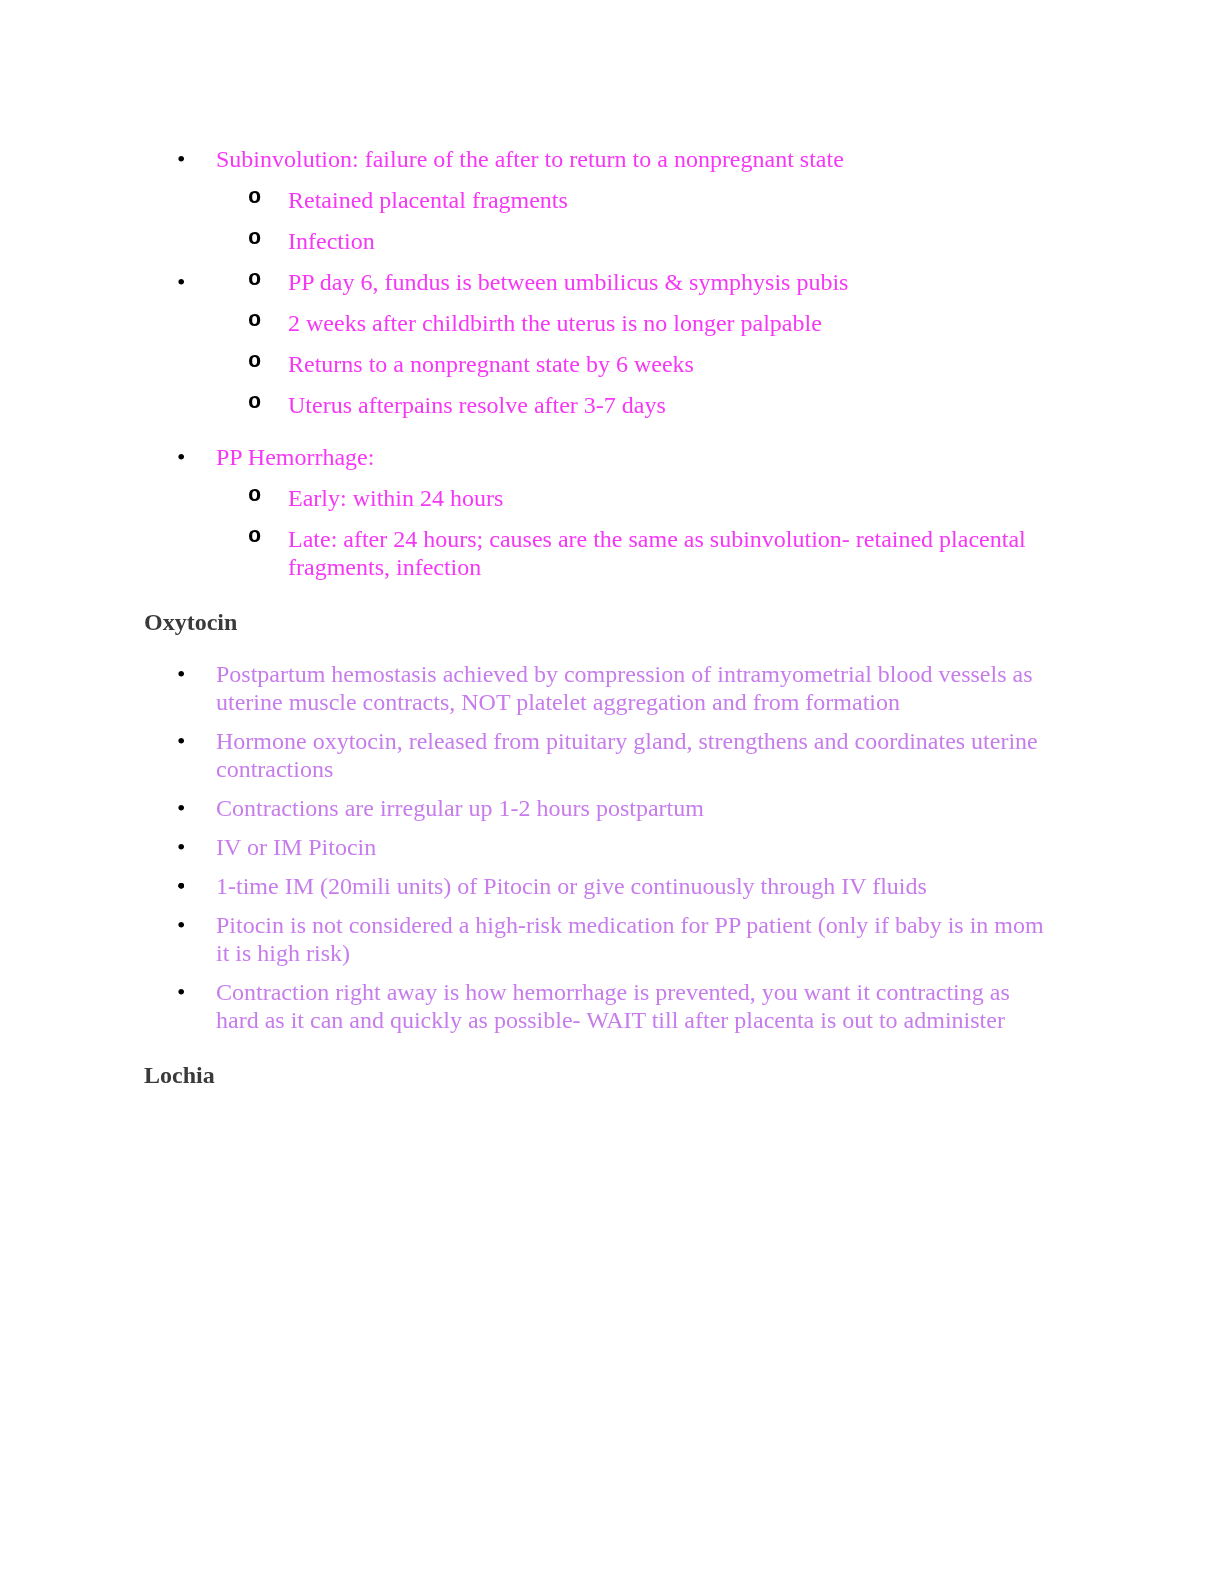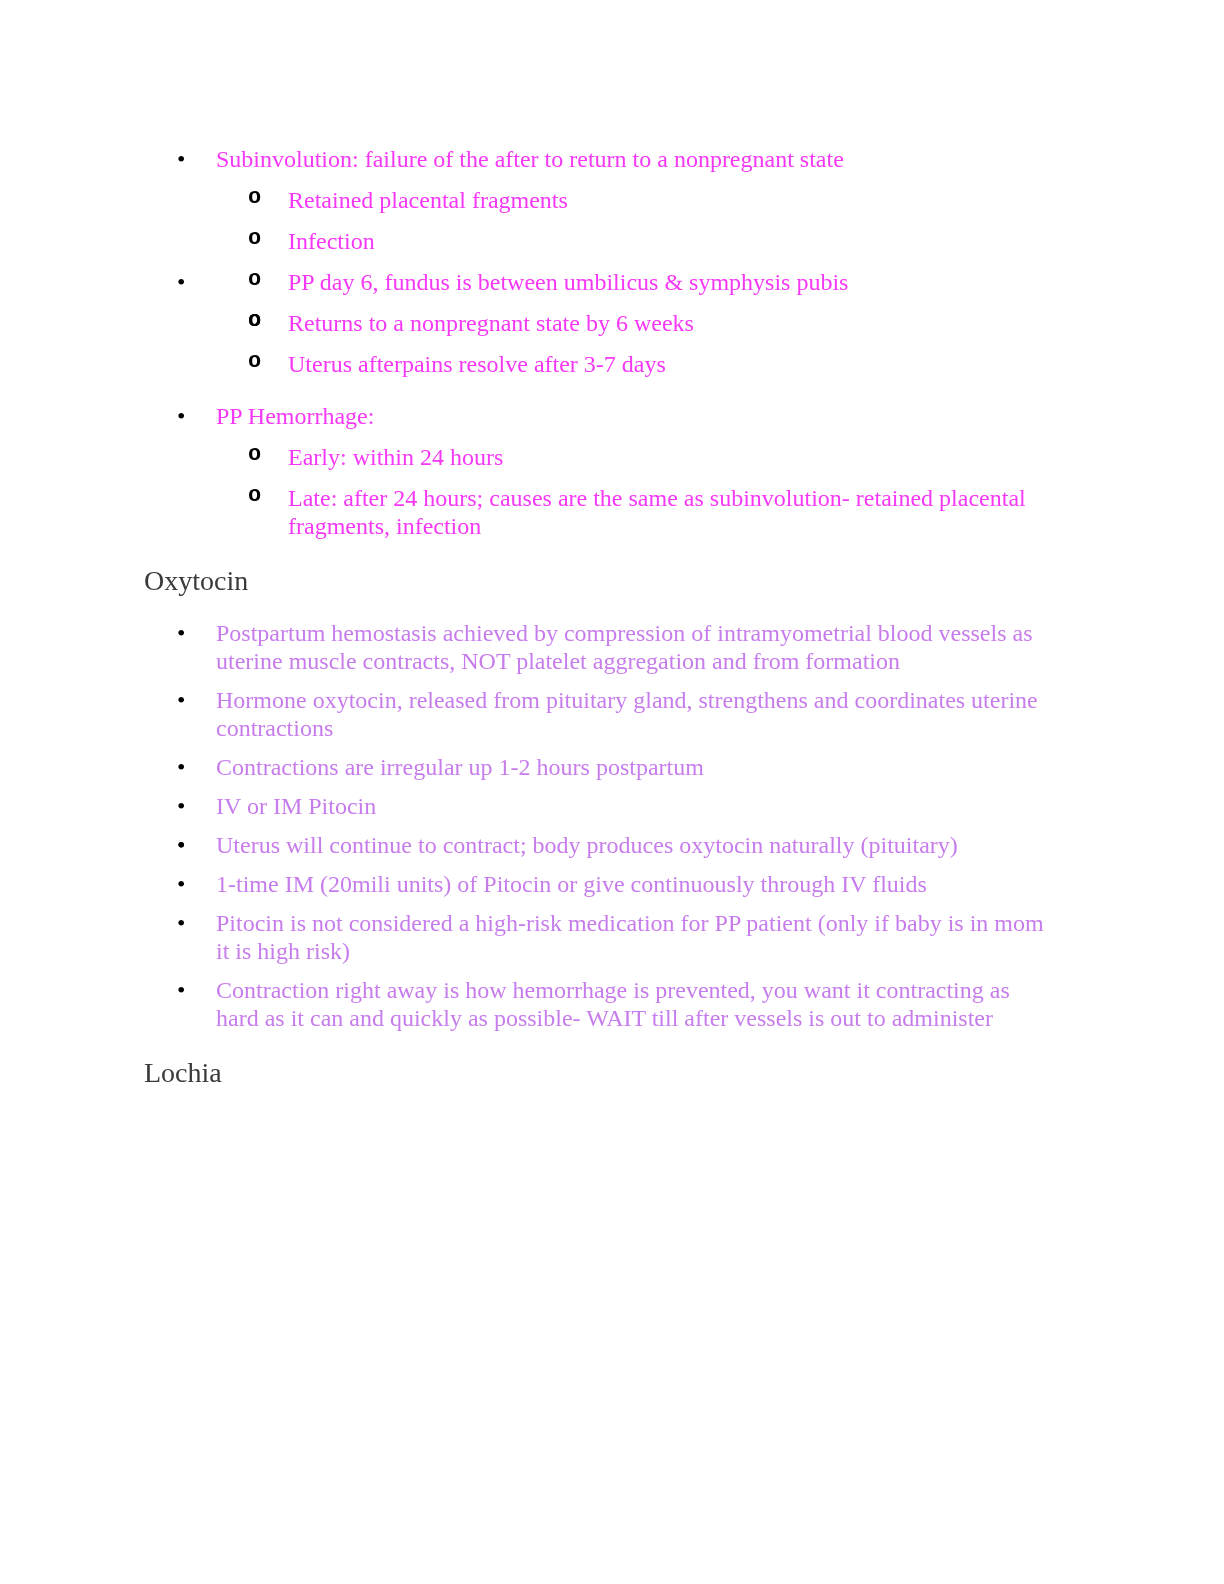--- a/index.html
+++ b/index.html
@@ -27,61 +27,61 @@
   .lvl2 > .marker {
     left: 104px; top: -2px;
     font-family: "Liberation Mono", "DejaVu Sans Mono", monospace;
     font-weight: 700; font-size: 22px;
   }
   .magenta { color: var(--magenta, #f538f5); }
   .purple  { color: var(--purple,  #c77cec); }
   .space-before { margin-top: 24px; }
   .purple-list .item { margin-bottom: 11px; }
   .heading {
-    font-weight: 400;
+    font-weight: 700;
     color: var(--heading, #3a3a3a);
-    font-size: 28px; line-height: 28px;
+    font-size: 24px; line-height: 28px;
     margin: 27px 0 24px 0;
   }
 </style>
 </head>
 <body>
 
 <div class="page">
 
   <div>
     <div class="item lvl1 magenta"><span class="marker">•</span><span>Subinvolution: failure of the after to return to a nonpregnant state</span></div>
     <div class="item lvl2 magenta"><span class="marker">o</span><span>Retained placental fragments</span></div>
     <div class="item lvl2 magenta"><span class="marker">o</span><span>Infection</span></div>
 
     <div class="item lvl1 magenta"><span class="marker">•</span></div>
     <div class="item lvl2 magenta"><span class="marker">o</span><span>PP day 6, fundus is between umbilicus &amp; symphysis pubis</span></div>
-    <div class="item lvl2 magenta"><span class="marker">o</span></div>
+    <div class="item lvl2 magenta"><span class="marker">o</span><span>2 weeks after childbirth the uterus is no longer palpable</span></div>
     <div class="item lvl2 magenta"><span class="marker">o</span><span>Returns to a nonpregnant state by 6 weeks</span></div>
     <div class="item lvl2 magenta"><span class="marker">o</span><span>Uterus afterpains resolve after 3-7 days</span></div>
 
     <div class="item lvl1 magenta space-before"><span class="marker">•</span><span>PP Hemorrhage:</span></div>
     <div class="item lvl2 magenta"><span class="marker">o</span><span>Early: within 24 hours</span></div>
     <div class="item lvl2 magenta"><span class="marker">o</span><span>Late: after 24 hours; causes are the same as subinvolution- retained placental
 fragments, infection</span></div>
   </div>
 
   <div class="heading">Oxytocin</div>
 
   <div class="purple-list">
     <div class="item lvl1 purple"><span class="marker">•</span><span>Postpartum hemostasis achieved by compression of intramyometrial blood vessels as
 uterine muscle contracts, NOT platelet aggregation and from formation</span></div>
     <div class="item lvl1 purple"><span class="marker">•</span><span>Hormone oxytocin, released from pituitary gland, strengthens and coordinates uterine
 contractions</span></div>
     <div class="item lvl1 purple"><span class="marker">•</span><span>Contractions are irregular up 1-2 hours postpartum</span></div>
     <div class="item lvl1 purple"><span class="marker">•</span><span>IV or IM Pitocin</span></div>
     <div class="item lvl1 purple"><span class="marker">•</span></div>
-    <div class="item lvl1 purple"><span class="marker">•</span><span>Uterus will continue to contract; body produces oxytocin naturally (pituitary)</span></div>
+    <div class="item lvl1 purple"><span class="marker">•</span></div>
     <div class="item lvl1 purple"><span class="marker">•</span><span>1-time IM (20mili units) of Pitocin or give continuously through IV fluids</span></div>
     <div class="item lvl1 purple"><span class="marker">•</span><span>Pitocin is not considered a high-risk medication for PP patient (only if baby is in mom
 it is high risk)</span></div>
     <div class="item lvl1 purple"><span class="marker">•</span><span>Contraction right away is how hemorrhage is prevented, you want it contracting as
-hard as it can and quickly as possible- WAIT till after vessels is out to administer</span></div>
+hard as it can and quickly as possible- WAIT till after placenta is out to administer</span></div>
   </div>
 
   <div class="heading">Lochia</div>
 
 </div>
 
 </body></html>

